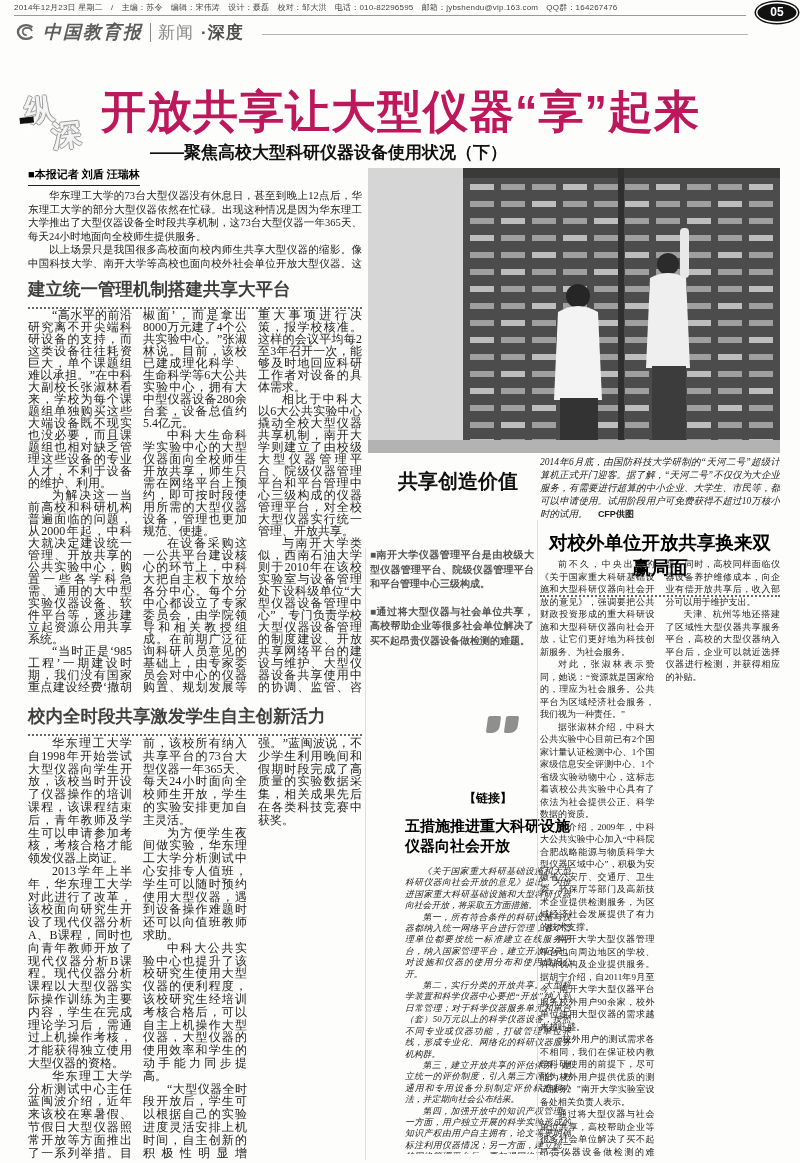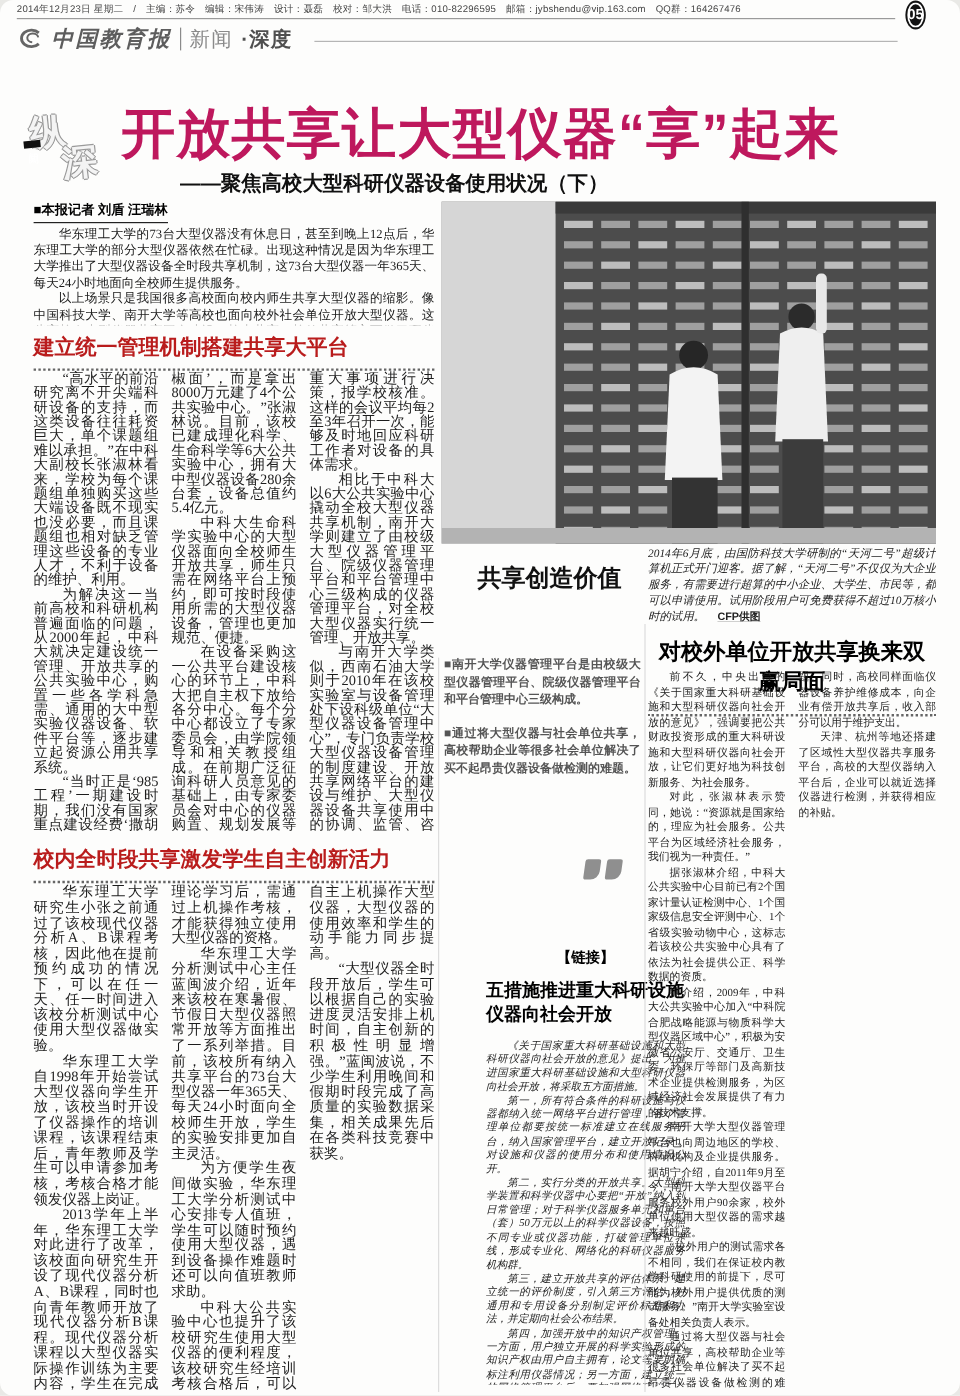--- a/index.html
+++ b/index.html
@@ -1,23 +1,23 @@
 <!DOCTYPE html>
 <html><head>
 <meta charset="utf-8">
 <style>
   html,body{margin:0;padding:0;background:#e9e9e6;}
   .page{position:relative;width:800px;height:1163px;margin:0 auto;background:#fdfdfc;overflow:hidden;
-        font-family:"Liberation Sans",sans-serif;color:#1a1a1a;border-radius:11px;}
+        font-family:"Liberation Sans",sans-serif;color:#1a1a1a;}
   
   .topbar{position:absolute;left:14px;top:3px;width:720px;font-size:8px;line-height:10px;color:#444;
           white-space:nowrap;letter-spacing:.2px;}
   .topbar-rule{position:absolute;left:14px;top:15px;width:732px;border-top:1px solid #9a9a9a;}
   .page-badge{position:absolute;right:6px;top:2px;width:38px;height:24px;}
-  .page-badge span{display:block;width:14px;height:21px;background:#121212;border-radius:50%;
+  .page-badge span{display:block;width:42px;height:21px;background:#121212;border-radius:50%;
           color:#fff;text-align:center;font-weight:bold;font-size:12px;line-height:21px;
           box-shadow:inset 0 0 0 1.5px #fff,0 0 0 1.5px #121212;}
   
   .masthead{position:absolute;left:14px;top:20px;display:flex;align-items:center;gap:7px;}
   .brand{font-family:"Liberation Serif",serif;font-style:italic;font-weight:bold;font-size:18px;
          color:#5d5d5d;letter-spacing:2px;}
   .mast-div{width:1px;height:19px;background:#8a8a8a;}
   .sec-light{font-size:17px;color:#8a8a8a;letter-spacing:1px;}
   .sec-bold{font-size:17px;color:#4f4f4f;font-weight:800;letter-spacing:1px;}
   .masthead-rule{position:absolute;left:262px;top:34px;width:486px;border-top:1px solid #b5b5b5;}
@@ -39,21 +39,21 @@
   .intro p{margin:0;text-indent:2em;}
   
   .photo{position:absolute;left:368px;top:168px;width:412px;height:285px;background:#8f8f8f;}
   .caption-heading{position:absolute;left:380px;top:468px;width:156px;text-align:center;
                    font-size:20px;font-weight:800;color:#111;}
   .photo-caption{position:absolute;left:540px;top:456px;width:240px;height:62px;overflow:hidden;
                  font-family:"Liberation Serif",serif;font-style:italic;font-size:9.5px;
                  line-height:13px;text-align:justify;color:#222;}
   .photo-caption .credit{font-style:normal;font-weight:bold;margin-left:8px;font-family:"Liberation Sans",sans-serif;font-size:9px;text-decoration:underline;}
   
-  .sec-head{position:absolute;left:28px;width:334px;font-size:17.5px;font-weight:800;color:#b91c1c;
+  .sec-head{position:absolute;left:28px;width:334px;font-size:17.5px;font-weight:800;color:#404040;
             border-bottom:2px dotted #666;padding-bottom:6px;}
   .sec1-head{top:277px;} .sec2-head{top:704px;}
   .colbody{position:absolute;left:28px;width:334px;column-count:3;column-gap:11px;column-fill:auto;
            font-family:"Liberation Serif",serif;font-size:12px;line-height:12px;text-align:justify;
            overflow:hidden;color:#1c1c1c;}
   .colbody p{margin:0;text-indent:2em;}
   .sec1-body{top:309px;height:387px;}
   .sec2-body{top:737px;height:423px;line-height:12.8px;}
   
   .art3-head{position:absolute;left:540px;top:518px;width:240px;text-align:center;font-size:18.5px;
@@ -311,21 +311,20 @@
     <p>“当时正是‘985工程’一期建设时期，我们没有国家重点建设经费‘撒胡椒面’，而是拿出8000万元建了4个公共实验中心。”张淑林说。目前，该校已建成理化科学、生命科学等6大公共实验中心，拥有大中型仪器设备280余台套，设备总值约5.4亿元。</p>
     <p>中科大生命科学实验中心的大型仪器面向全校师生开放共享，师生只需在网络平台上预约，即可按时段使用所需的大型仪器设备，管理也更加规范、便捷。</p>
     <p>在设备采购这一公共平台建设核心的环节上，中科大把自主权下放给各分中心。每个分中心都设立了专家委员会，由学院领导和相关教授组成。在前期广泛征询科研人员意见的基础上，由专家委员会对中心的仪器购置、规划发展等重大事项进行决策，报学校核准。这样的会议平均每2至3年召开一次，能够及时地回应科研工作者对设备的具体需求。</p>
     <p>相比于中科大以6大公共实验中心撬动全校大型仪器共享机制，南开大学则建立了由校级大型仪器管理平台、院级仪器管理平台和平台管理中心三级构成的仪器管理平台，对全校大型仪器实行统一管理、开放共享。</p>
     <p>与南开大学类似，西南石油大学则于2010年在该校实验室与设备管理处下设科级单位“大型仪器设备管理中心”，专门负责学校大型仪器设备管理的制度建设、开放共享网络平台的建设与维护、大型仪器设备共享使用中的协调、监管、咨询、有偿使用收入分配、使用效益考评以及大型仪器设备的调配等工作。</p>
     <p>西南石油大学等高校不仅加强平台建设、制度保障，还配备了数量和素质都合理的大型设备管理团队。</p>
   </div>
 
   <div class="sec-head sec2-head">校内全时段共享激发学生自主创新活力</div>
   <div class="colbody sec2-body">
-    <p>华东理工大学研究生小张之前通过了该校现代仪器分析A、B课程考核，因此他在提前预约成功的情况下，可以在任一天、任一时间进入该校分析测试中心使用大型仪器做实验。</p>
     <p>华东理工大学自1998年开始尝试大型仪器向学生开放，该校当时开设了仪器操作的培训课程，该课程结束后，青年教师及学生可以申请参加考核，考核合格才能领发仪器上岗证。</p>
     <p>2013学年上半年，华东理工大学对此进行了改革，该校面向研究生开设了现代仪器分析A、B课程，同时也向青年教师开放了现代仪器分析B课程。现代仪器分析课程以大型仪器实际操作训练为主要内容，学生在完成理论学习后，需通过上机操作考核，才能获得独立使用大型仪器的资格。</p>
     <p>华东理工大学分析测试中心主任蓝闽波介绍，近年来该校在寒暑假、节假日大型仪器照常开放等方面推出了一系列举措。目前，该校所有纳入共享平台的73台大型仪器一年365天、每天24小时面向全校师生开放，学生的实验安排更加自主灵活。</p>
     <p>为方便学生夜间做实验，华东理工大学分析测试中心安排专人值班，学生可以随时预约使用大型仪器，遇到设备操作难题时还可以向值班教师求助。</p>
     <p>中科大公共实验中心也提升了该校研究生使用大型仪器的便利程度，该校研究生经培训考核合格后，可以自主上机操作大型仪器，大型仪器的使用效率和学生的动手能力同步提高。</p>
     <p>“大型仪器全时段开放后，学生可以根据自己的实验进度灵活安排上机时间，自主创新的积极性明显增强。”蓝闽波说，不少学生利用晚间和假期时段完成了高质量的实验数据采集，相关成果先后在各类科技竞赛中获奖。</p>
   </div>
 
   <div class="pullquotes">
     <p>■南开大学仪器管理平台是由校级大型仪器管理平台、院级仪器管理平台和平台管理中心三级构成。</p>

